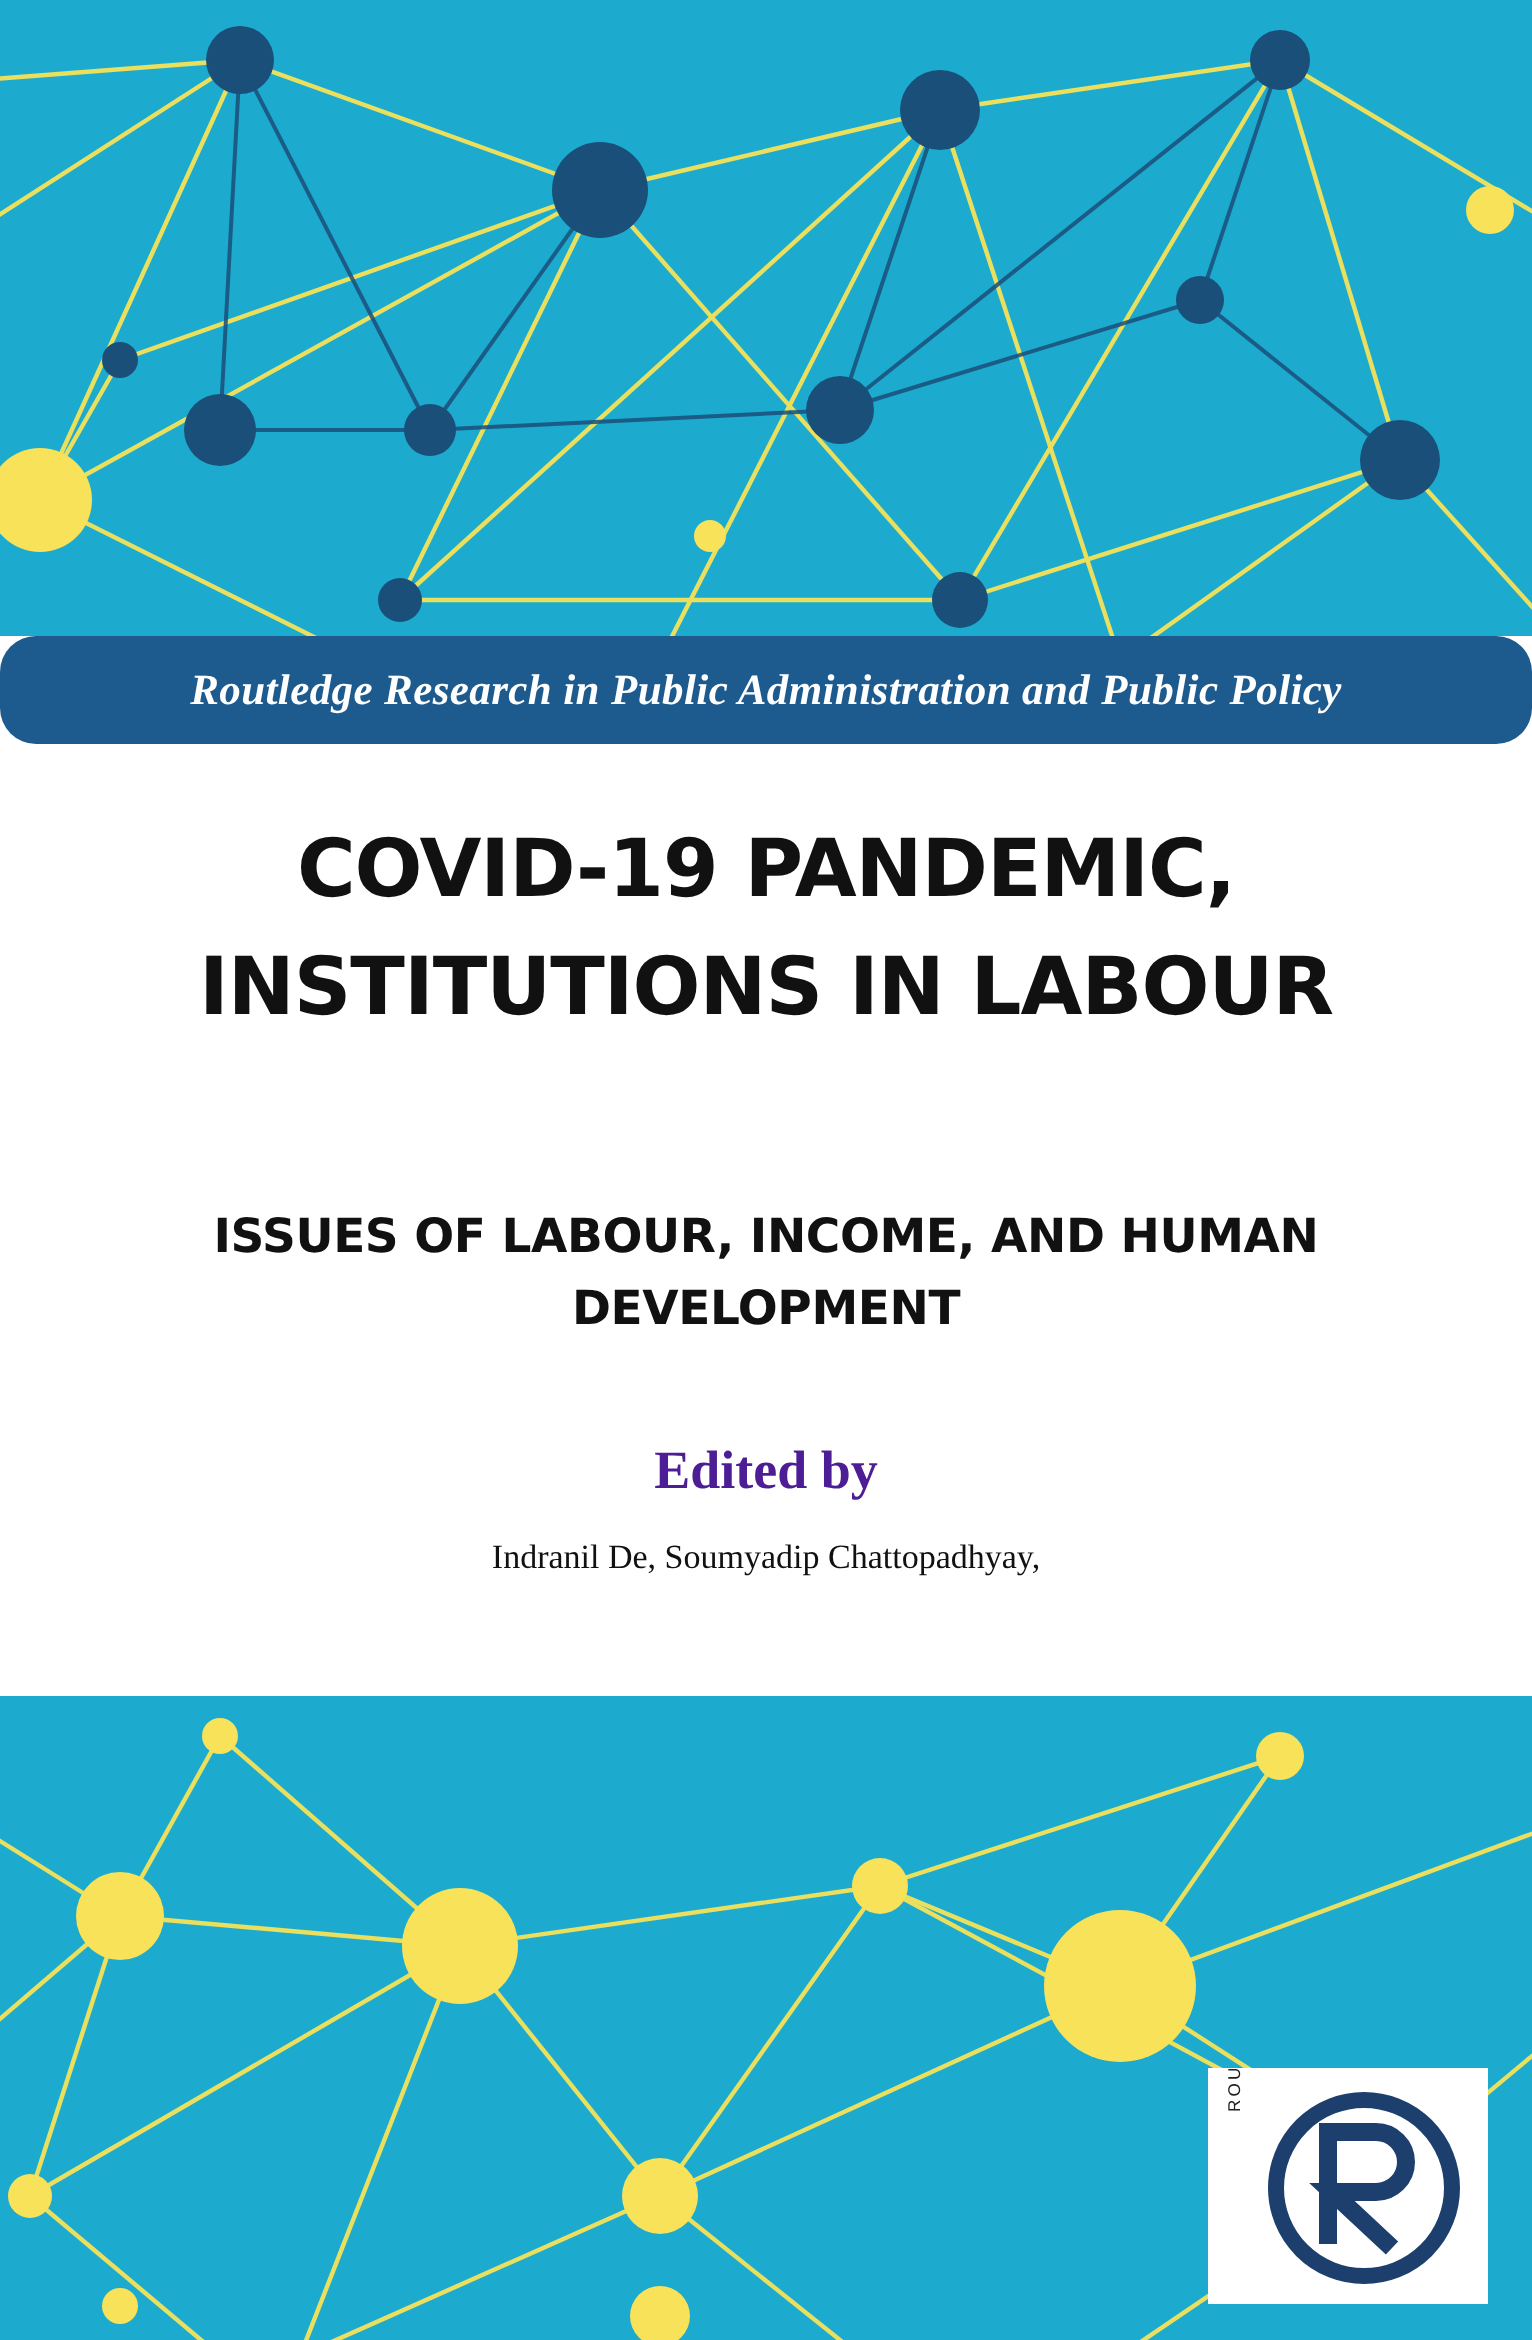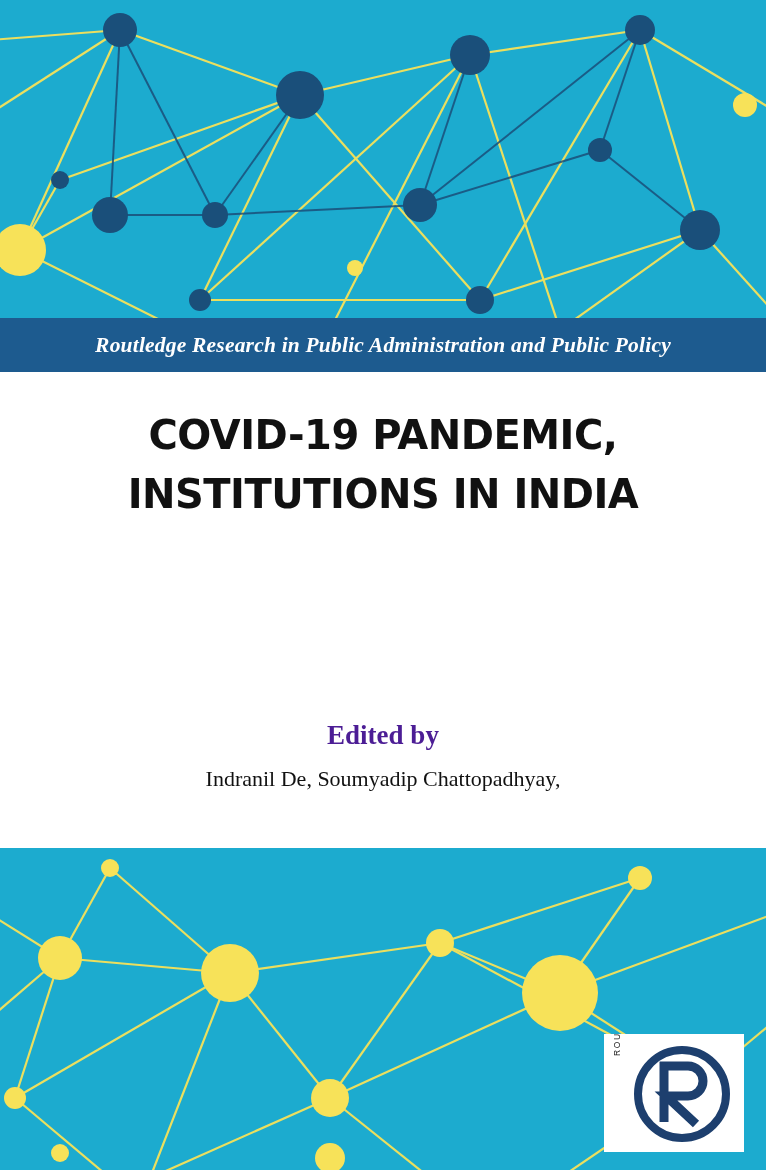--- a/index.html
+++ b/index.html
@@ -34,20 +34,21 @@
   .series-band {
     position: absolute;
     left: 0; top: 318px;
     width: 766px;
     height: 54px;
     background: #1d5b8f;
     display: flex;
     align-items: center;
     justify-content: center;
     overflow: hidden;
+    border-radius: 18px;
   }
   .series-text {
     color: #ffffff;
     font-family: "Liberation Serif", serif;
     font-style: italic;
     font-weight: 700;
     font-size: 21.5px;
     letter-spacing: 0.2px;
     white-space: nowrap;
   }
@@ -106,21 +107,21 @@
   .authors {
     position: absolute;
     left: 0;
     top: 388px;
     width: 766px;
     text-align: center;
   }
   .author-line {
     font-family: "Liberation Serif", serif;
     font-weight: 400;
-    font-size: 22px;
+    font-size: 17px;
     line-height: 38px;
     color: #111111;
     white-space: nowrap;
   }
 
   
   .art-bottom {
     position: absolute;
     left: 0; top: 848px;
     width: 766px;
@@ -220,23 +221,27 @@
   </div>
 
   <div class="series-band">
     <span class="series-text">Routledge Research in Public Administration and Public Policy</span>
   </div>
 
   <div class="middle">
 
     <div class="title-block">
       <div class="title-line">COVID-19 PANDEMIC,</div>
-      <div class="title-line">INSTITUTIONS IN INDIA</div>
+      <div class="title-line">INSTITUTIONS IN LABOUR</div>
     </div>
 
+    <div class="subtitle-block">
+      <div class="subtitle-line">ISSUES OF LABOUR, INCOME, AND HUMAN</div>
+      <div class="subtitle-line">DEVELOPMENT</div>
+    </div>
 
     <div class="editedby">Edited by</div>
 
     <div class="authors">
       <div class="author-line">Indranil De, Soumyadip Chattopadhyay,</div>
     </div>
 
   </div>
 
   <div class="art-bottom">

